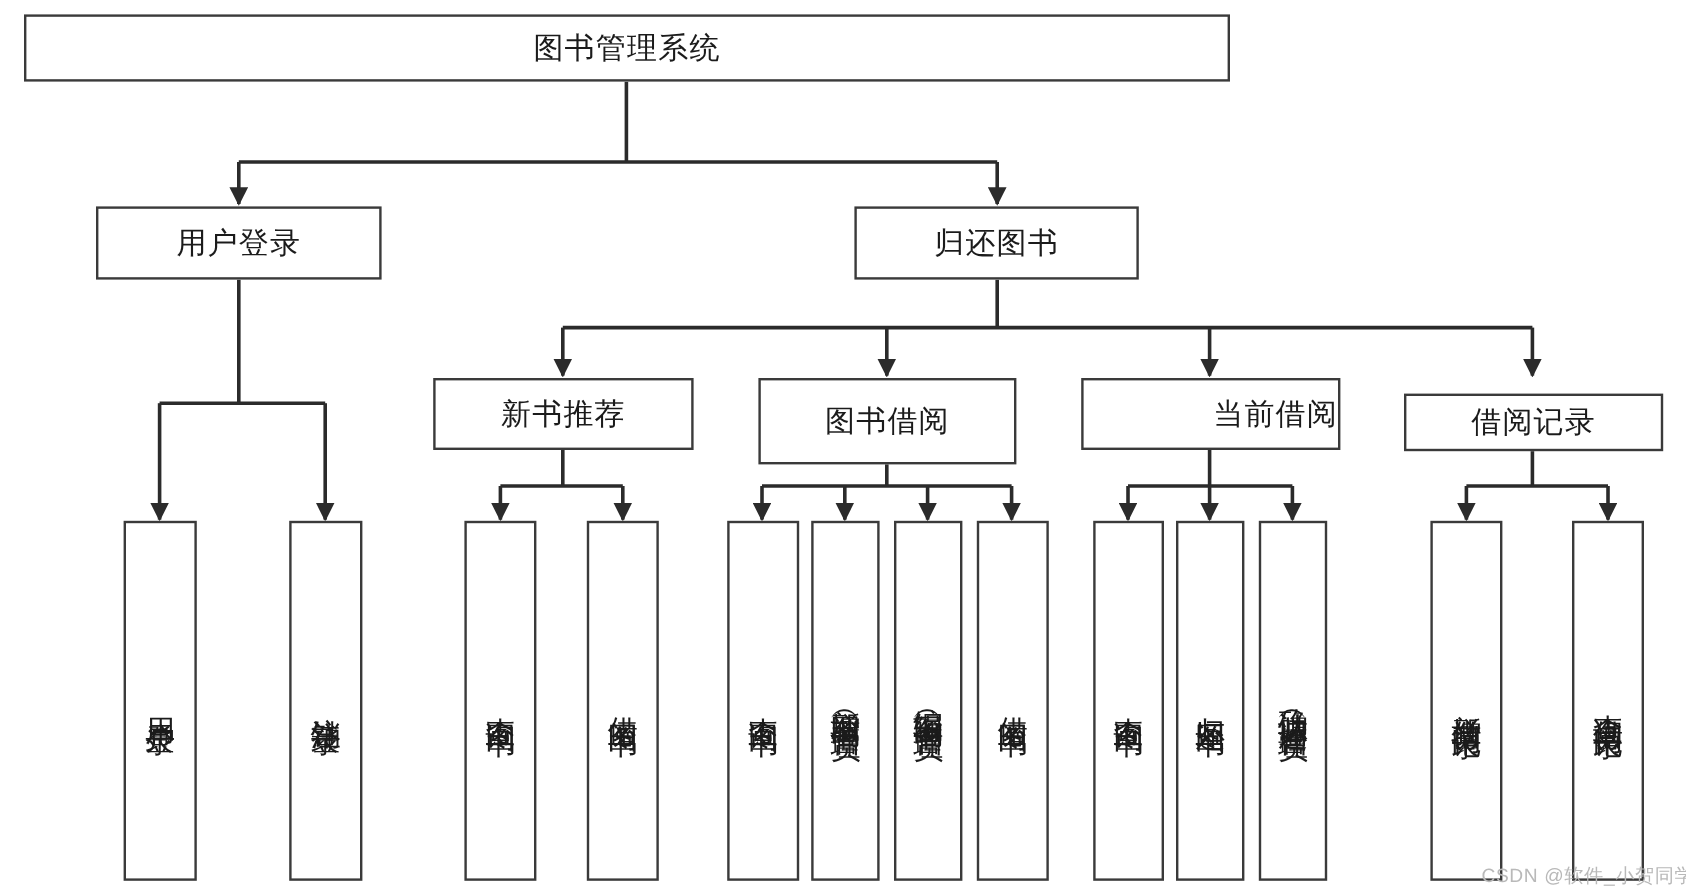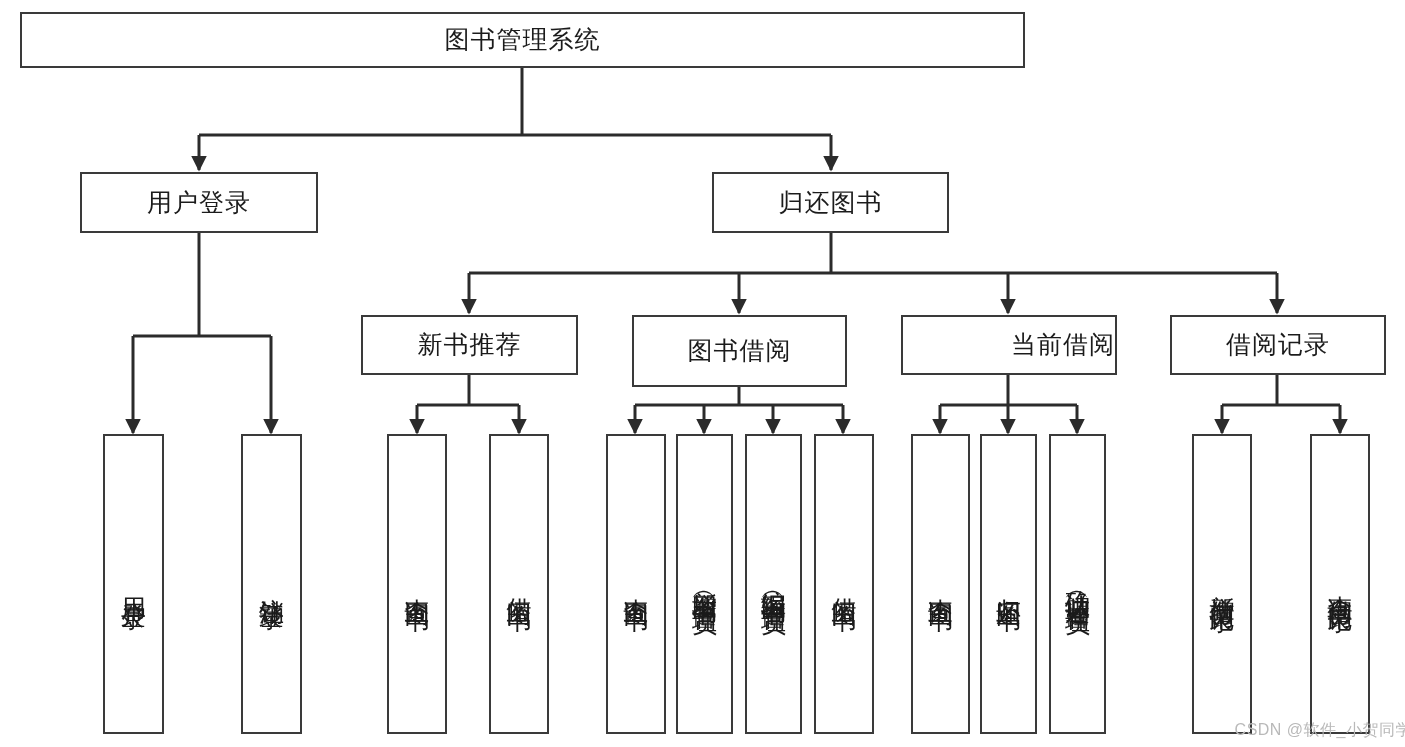--- a/index.html
+++ b/index.html
@@ -142,21 +142,21 @@
 
   <div class="node h" style="left:361px; top:315px; width:217px; height:60px;">
     <span class="lbl">新书推荐</span>
   </div>
   <div class="node h" style="left:632px; top:315px; width:215px; height:72px;">
     <span class="lbl">图书借阅</span>
   </div>
   <div class="node h" style="left:901px; top:315px; width:216px; height:60px;justify-content:flex-end;">
     <span class="lbl">当前借阅</span>
   </div>
-  <div class="node h" style="left:1170px; top:315px; width:216px; height:60px;">
+  <div class="node h" style="left:1170px; top:328px; width:216px; height:48px;">
     <span class="lbl">借阅记录</span>
   </div>
 
   <div class="node v" style="left:103px; top:434px; width:61px; height:300px;">
     <span class="lbl">用户登录</span>
   </div>
   <div class="node v" style="left:241px; top:434px; width:61px; height:300px;">
     <span class="lbl">注销登录</span>
   </div>
 

